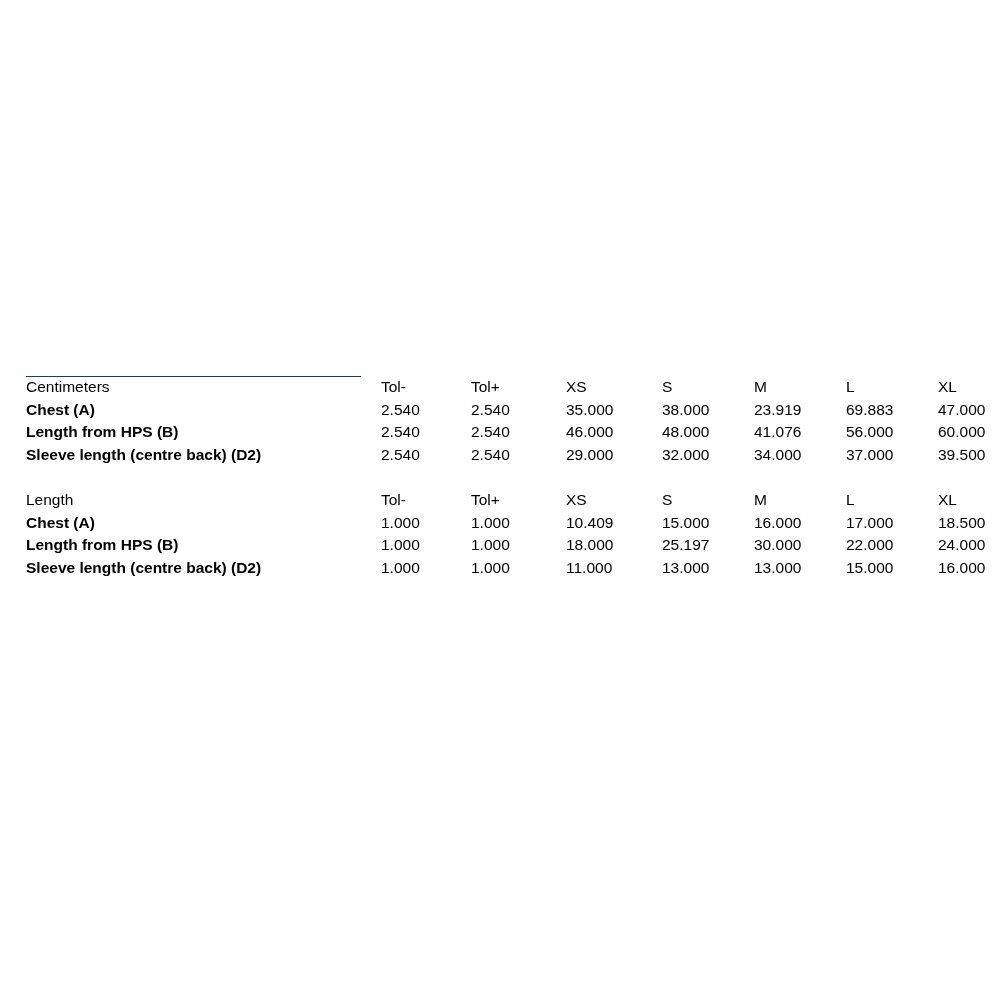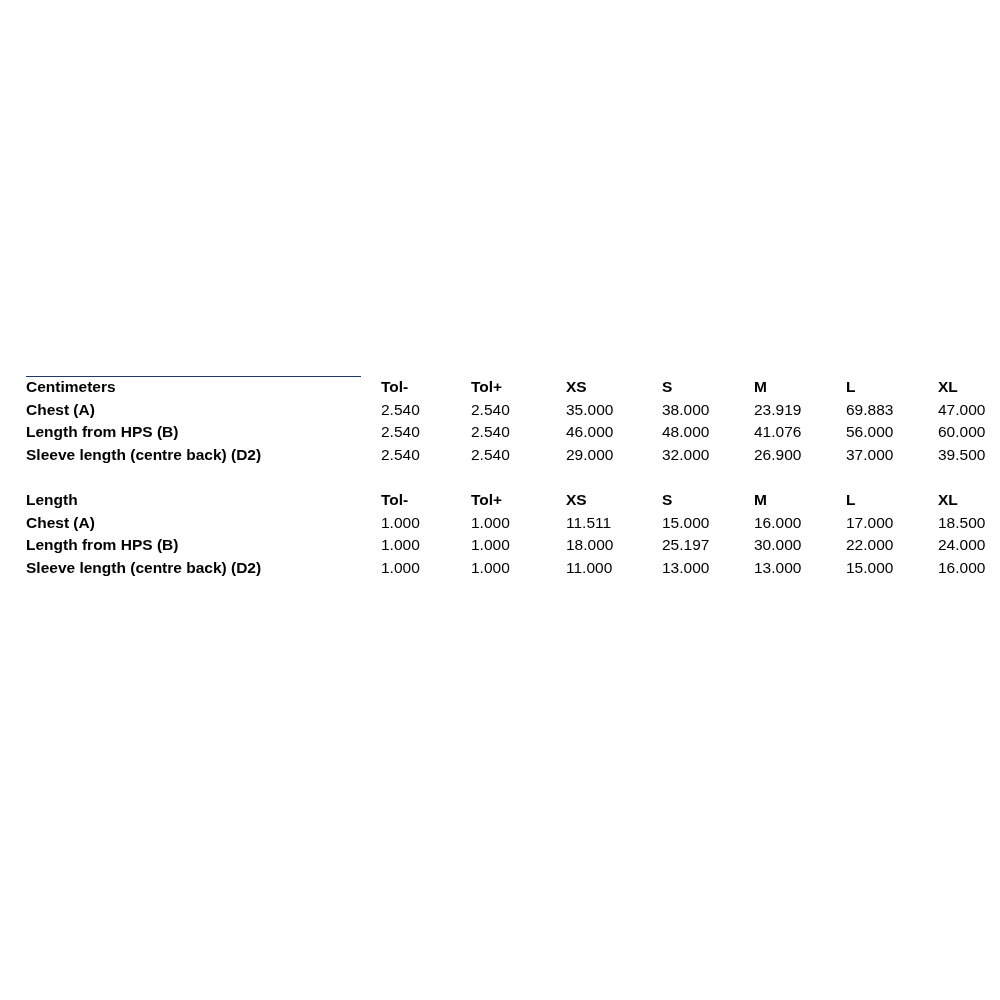--- a/index.html
+++ b/index.html
@@ -49,21 +49,21 @@
   col.c-label { width: 355px; }
   col.c-tolm  { width: 90px; }
   col.c-tolp  { width: 95px; }
   col.c-xs    { width: 96px; }
   col.c-s     { width: 92px; }
   col.c-m     { width: 92px; }
   col.c-l     { width: 92px; }
   col.c-xl    { width: 90px; }
 
   .hdr td {
-    font-weight: bold;
+    font-weight: normal;
   }
 
   .row-label {
     font-weight: bold;
     margin-left: 26px;
   }
 
   .num {
     font-weight: normal;
     margin-left: 28px;
@@ -138,21 +138,21 @@
           <td class="num">56.000</td>
           <td class="num">60.000</td>
         </tr>
 
         <tr>
           <td class="row-label">Sleeve length (centre back) (D2)</td>
           <td class="num">2.540</td>
           <td class="num">2.540</td>
           <td class="num">29.000</td>
           <td class="num">32.000</td>
-          <td class="num">26.900</td>
+          <td class="num">34.000</td>
           <td class="num">37.000</td>
           <td class="num">39.500</td>
         </tr>
 
         <tr class="spacer-row">
           <td>&nbsp;</td>
           <td></td>
           <td></td>
           <td></td>
           <td></td>
@@ -169,21 +169,21 @@
           <td>S</td>
           <td>M</td>
           <td>L</td>
           <td>XL</td>
         </tr>
 
         <tr>
           <td class="row-label">Chest (A)</td>
           <td class="num">1.000</td>
           <td class="num">1.000</td>
-          <td class="num">11.511</td>
+          <td class="num">10.409</td>
           <td class="num">15.000</td>
           <td class="num">16.000</td>
           <td class="num">17.000</td>
           <td class="num">18.500</td>
         </tr>
 
         <tr>
           <td class="row-label">Length from HPS (B)</td>
           <td class="num">1.000</td>
           <td class="num">1.000</td>

